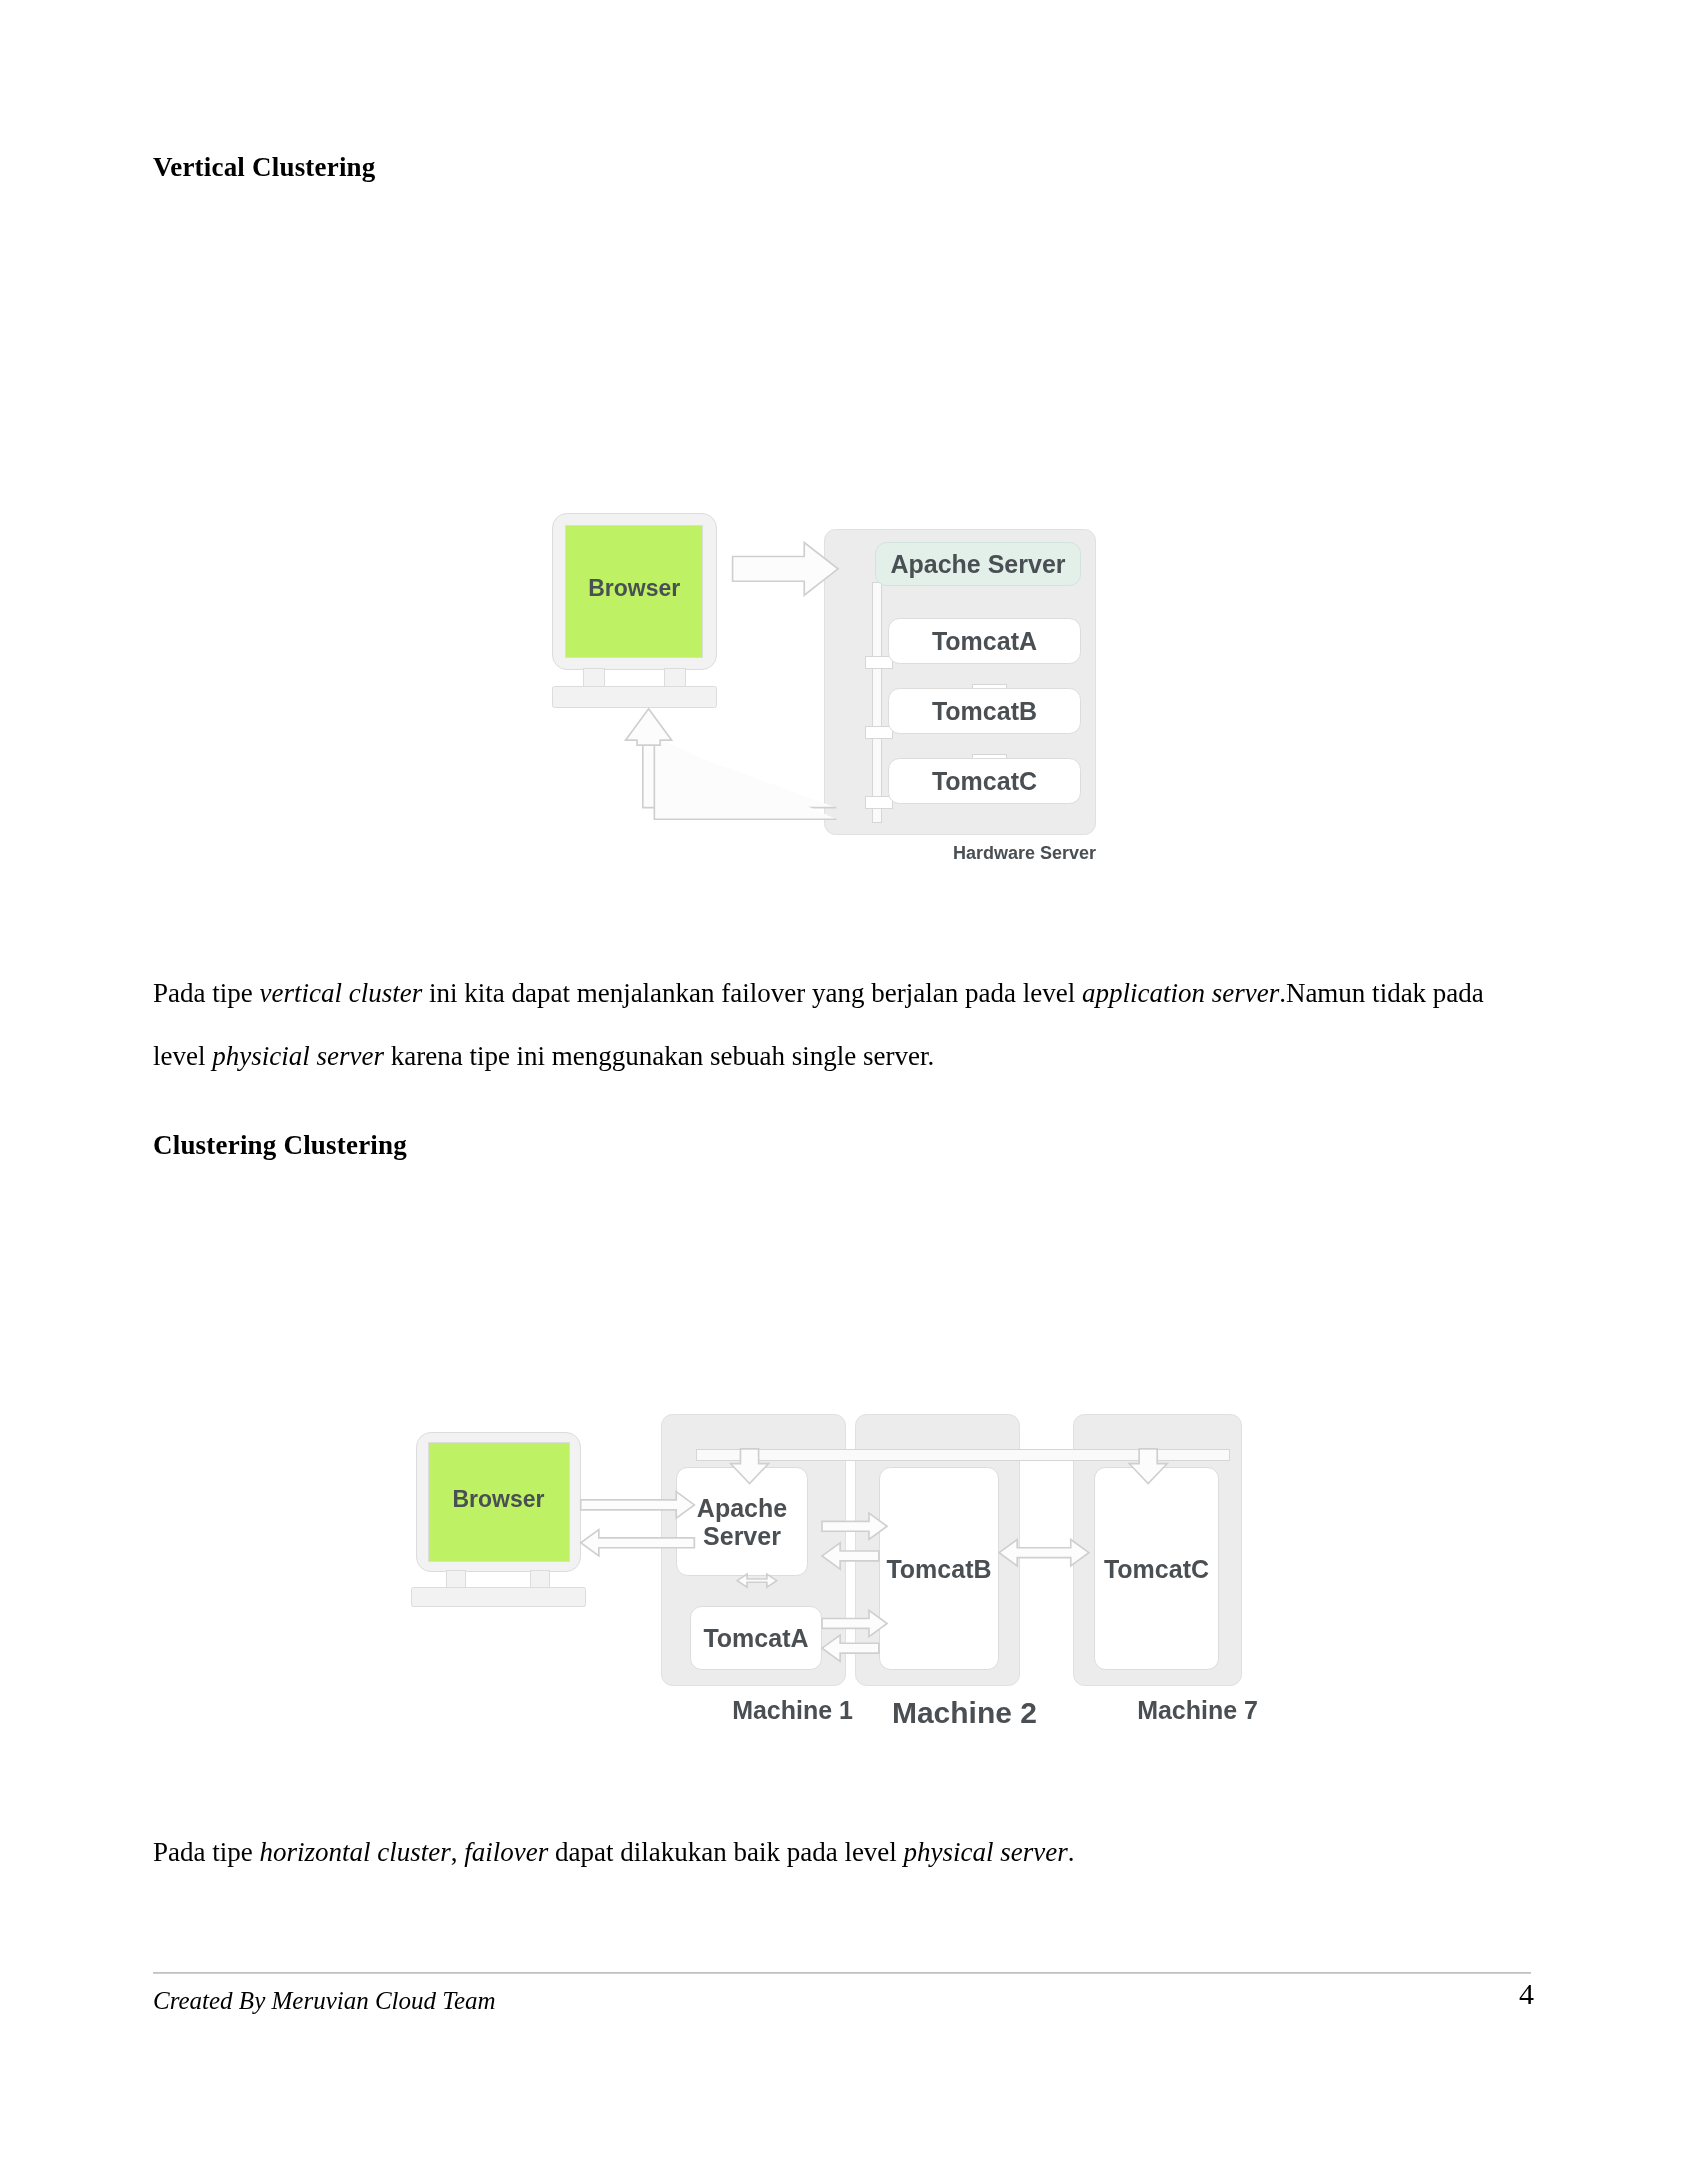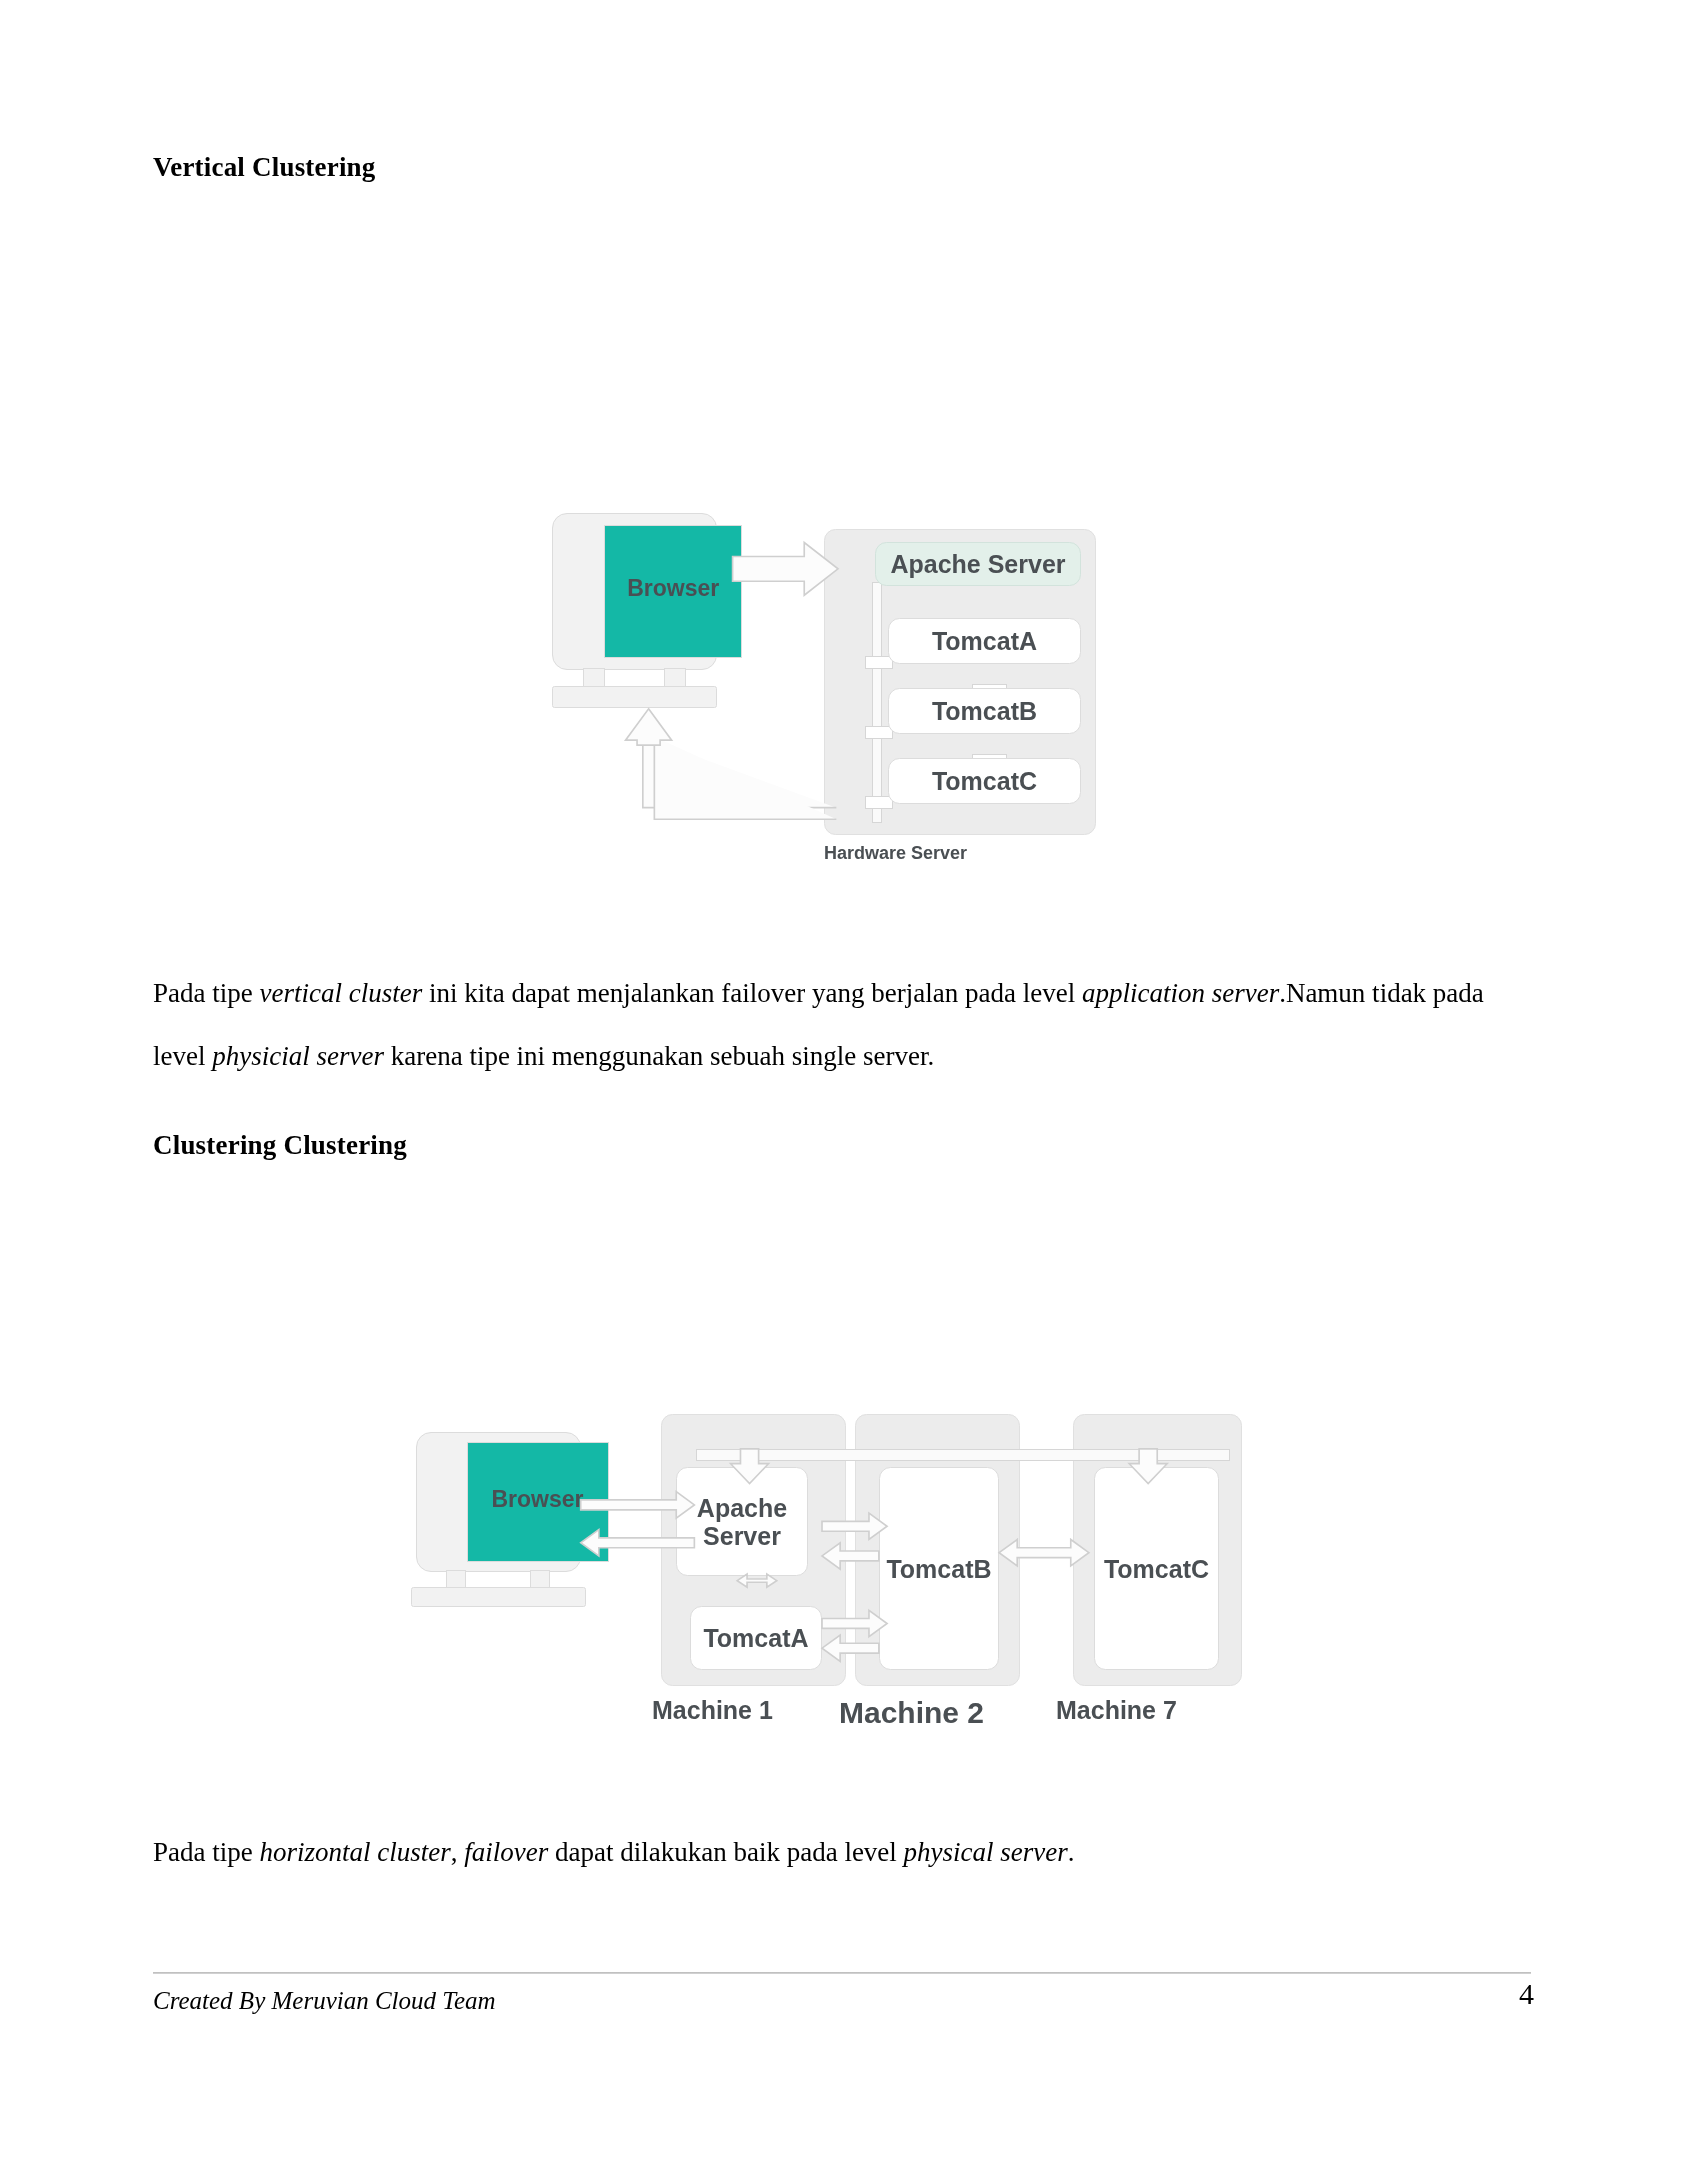--- a/index.html
+++ b/index.html
@@ -83,24 +83,23 @@
     position: absolute;
     left: 0; top: 0;
     width: 100%;
     box-sizing: border-box;
     background: #f2f2f2;
     border: 1.6px solid #dcdcdc;
     border-radius: 15px;
   }
   .monitor .screen {
     position: absolute;
-    background: #14b8a6;
-    border: 1.6px solid #dcdcdc;
-    box-sizing: border-box;
-    margin-left: 39px;
+    background: #bef264;
+    border: 1.6px solid #dcdcdc;
+    box-sizing: border-box;
   }
   .monitor .screen-label {
     position: absolute;
     left: 0; right: 0;
     text-align: center;
     font-size: 23px;
   }
   .monitor .neck-l, .monitor .neck-r {
     position: absolute;
     background: #f2f2f2;
@@ -118,21 +117,21 @@
   
   .panel {
     position: absolute;
     background: #ececec;
     border: 1.6px solid #e0e0e0;
     border-radius: 11.5px;
     box-sizing: border-box;
   }
   .panel-caption {
     position: absolute;
-    text-align: left;
+    text-align: right;
     font-size: 18px;
   }
 
   
   .node {
     position: absolute;
     background: #ffffff;
     border: 1.6px solid #dcdcdc;
     border-radius: 11.5px;
     box-sizing: border-box;

